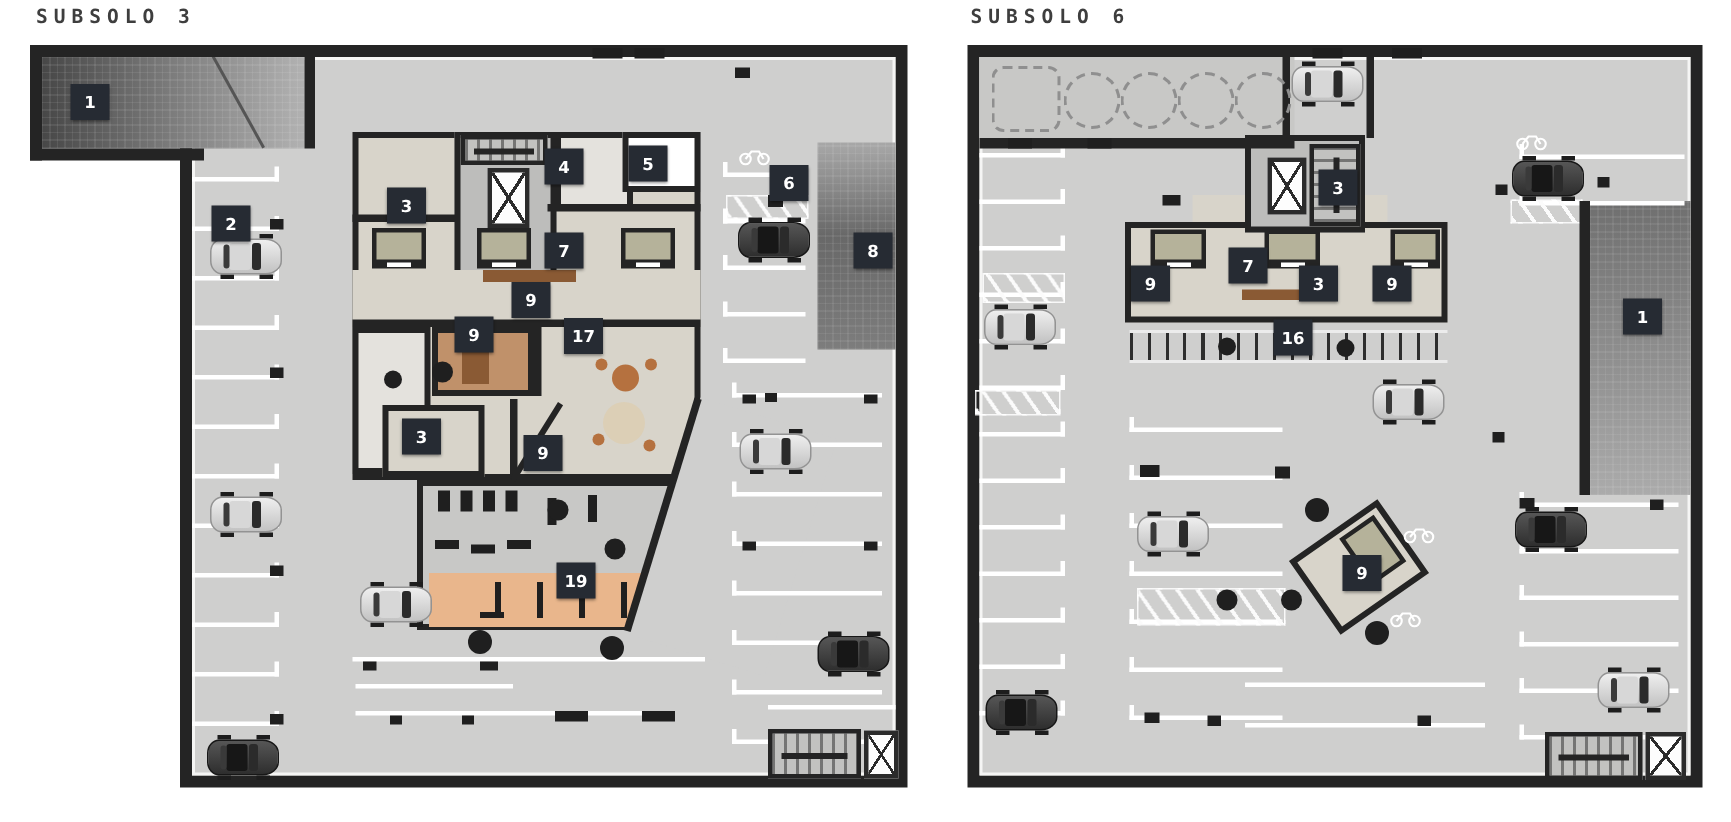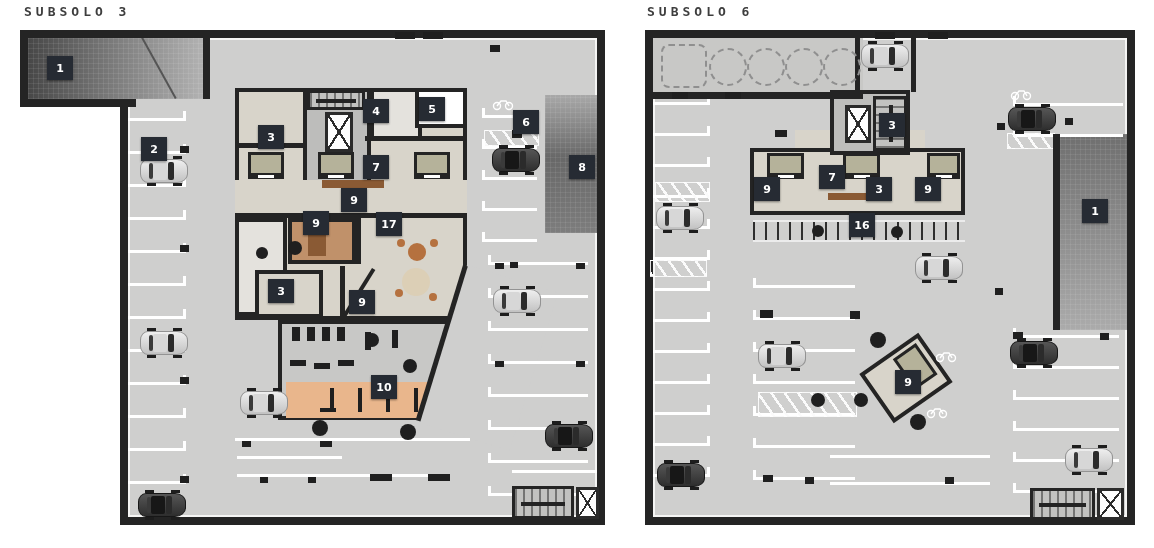--- a/index.html
+++ b/index.html
@@ -261,21 +261,21 @@
       <div class="badge" style="position: absolute; left: 343px; top: 69px;">4</div>
       <div class="badge" style="position: absolute; left: 399px; top: 67px;">5</div>
       <div class="badge" style="position: absolute; left: 493px; top: 80px;">6</div>
       <div class="badge" style="position: absolute; left: 343px; top: 125px;">7</div>
       <div class="badge" style="position: absolute; left: 549px; top: 125px;">8</div>
       <div class="badge" style="position: absolute; left: 321px; top: 158px;">9</div>
       <div class="badge" style="position: absolute; left: 283px; top: 181px;">9</div>
       <div class="badge" style="position: absolute; left: 356px; top: 182px;">17</div>
       <div class="badge" style="position: absolute; left: 248px; top: 249px;">3</div>
       <div class="badge" style="position: absolute; left: 329px; top: 260px;">9</div>
-      <div class="badge" style="position: absolute; left: 351px; top: 345px;">10</div>
+      <div class="badge" style="position: absolute; left: 351px; top: 345px;">19</div>
     </div>
   <div class="plan" id="plan1" style="left: 645px; top: 30px; width: 490px; height: 495px;">
       <div style="position: absolute; left: 0px; top: 0px; width: 490px; height: 495px; background: rgb(36, 36, 36);"></div>
       <div style="position: absolute; left: 8px; top: 8px; width: 474px; height: 479px; background: rgb(207, 207, 206); border: 2px solid rgb(245, 245, 244);"></div>
       <div style="position: absolute; left: 8px; top: 8px; width: 210px; height: 58px; background: rgb(200, 200, 198);"></div>
       <div class="tile" style="position: absolute; left: 150px; top: 100px; width: 130px; height: 20px; background: rgb(216, 212, 202);"></div>
       <div class="tile" style="position: absolute; left: 105px; top: 118px; width: 215px; height: 67px; border: 4px solid rgb(36, 36, 36); background: rgb(216, 212, 202);"></div>
       <div style="position: absolute; left: 185px; top: 60px; width: 80px; height: 65px; border: 4px solid rgb(36, 36, 36); background: rgb(189, 189, 187);"></div>
       <div class="ramp-v2" style="position: absolute; left: 415px; top: 104px; width: 67px; height: 196px;"></div>
       <div style="position: absolute; left: 8px; top: 72px; width: 57px; height: 3px; background: rgb(255, 255, 255);"></div>

